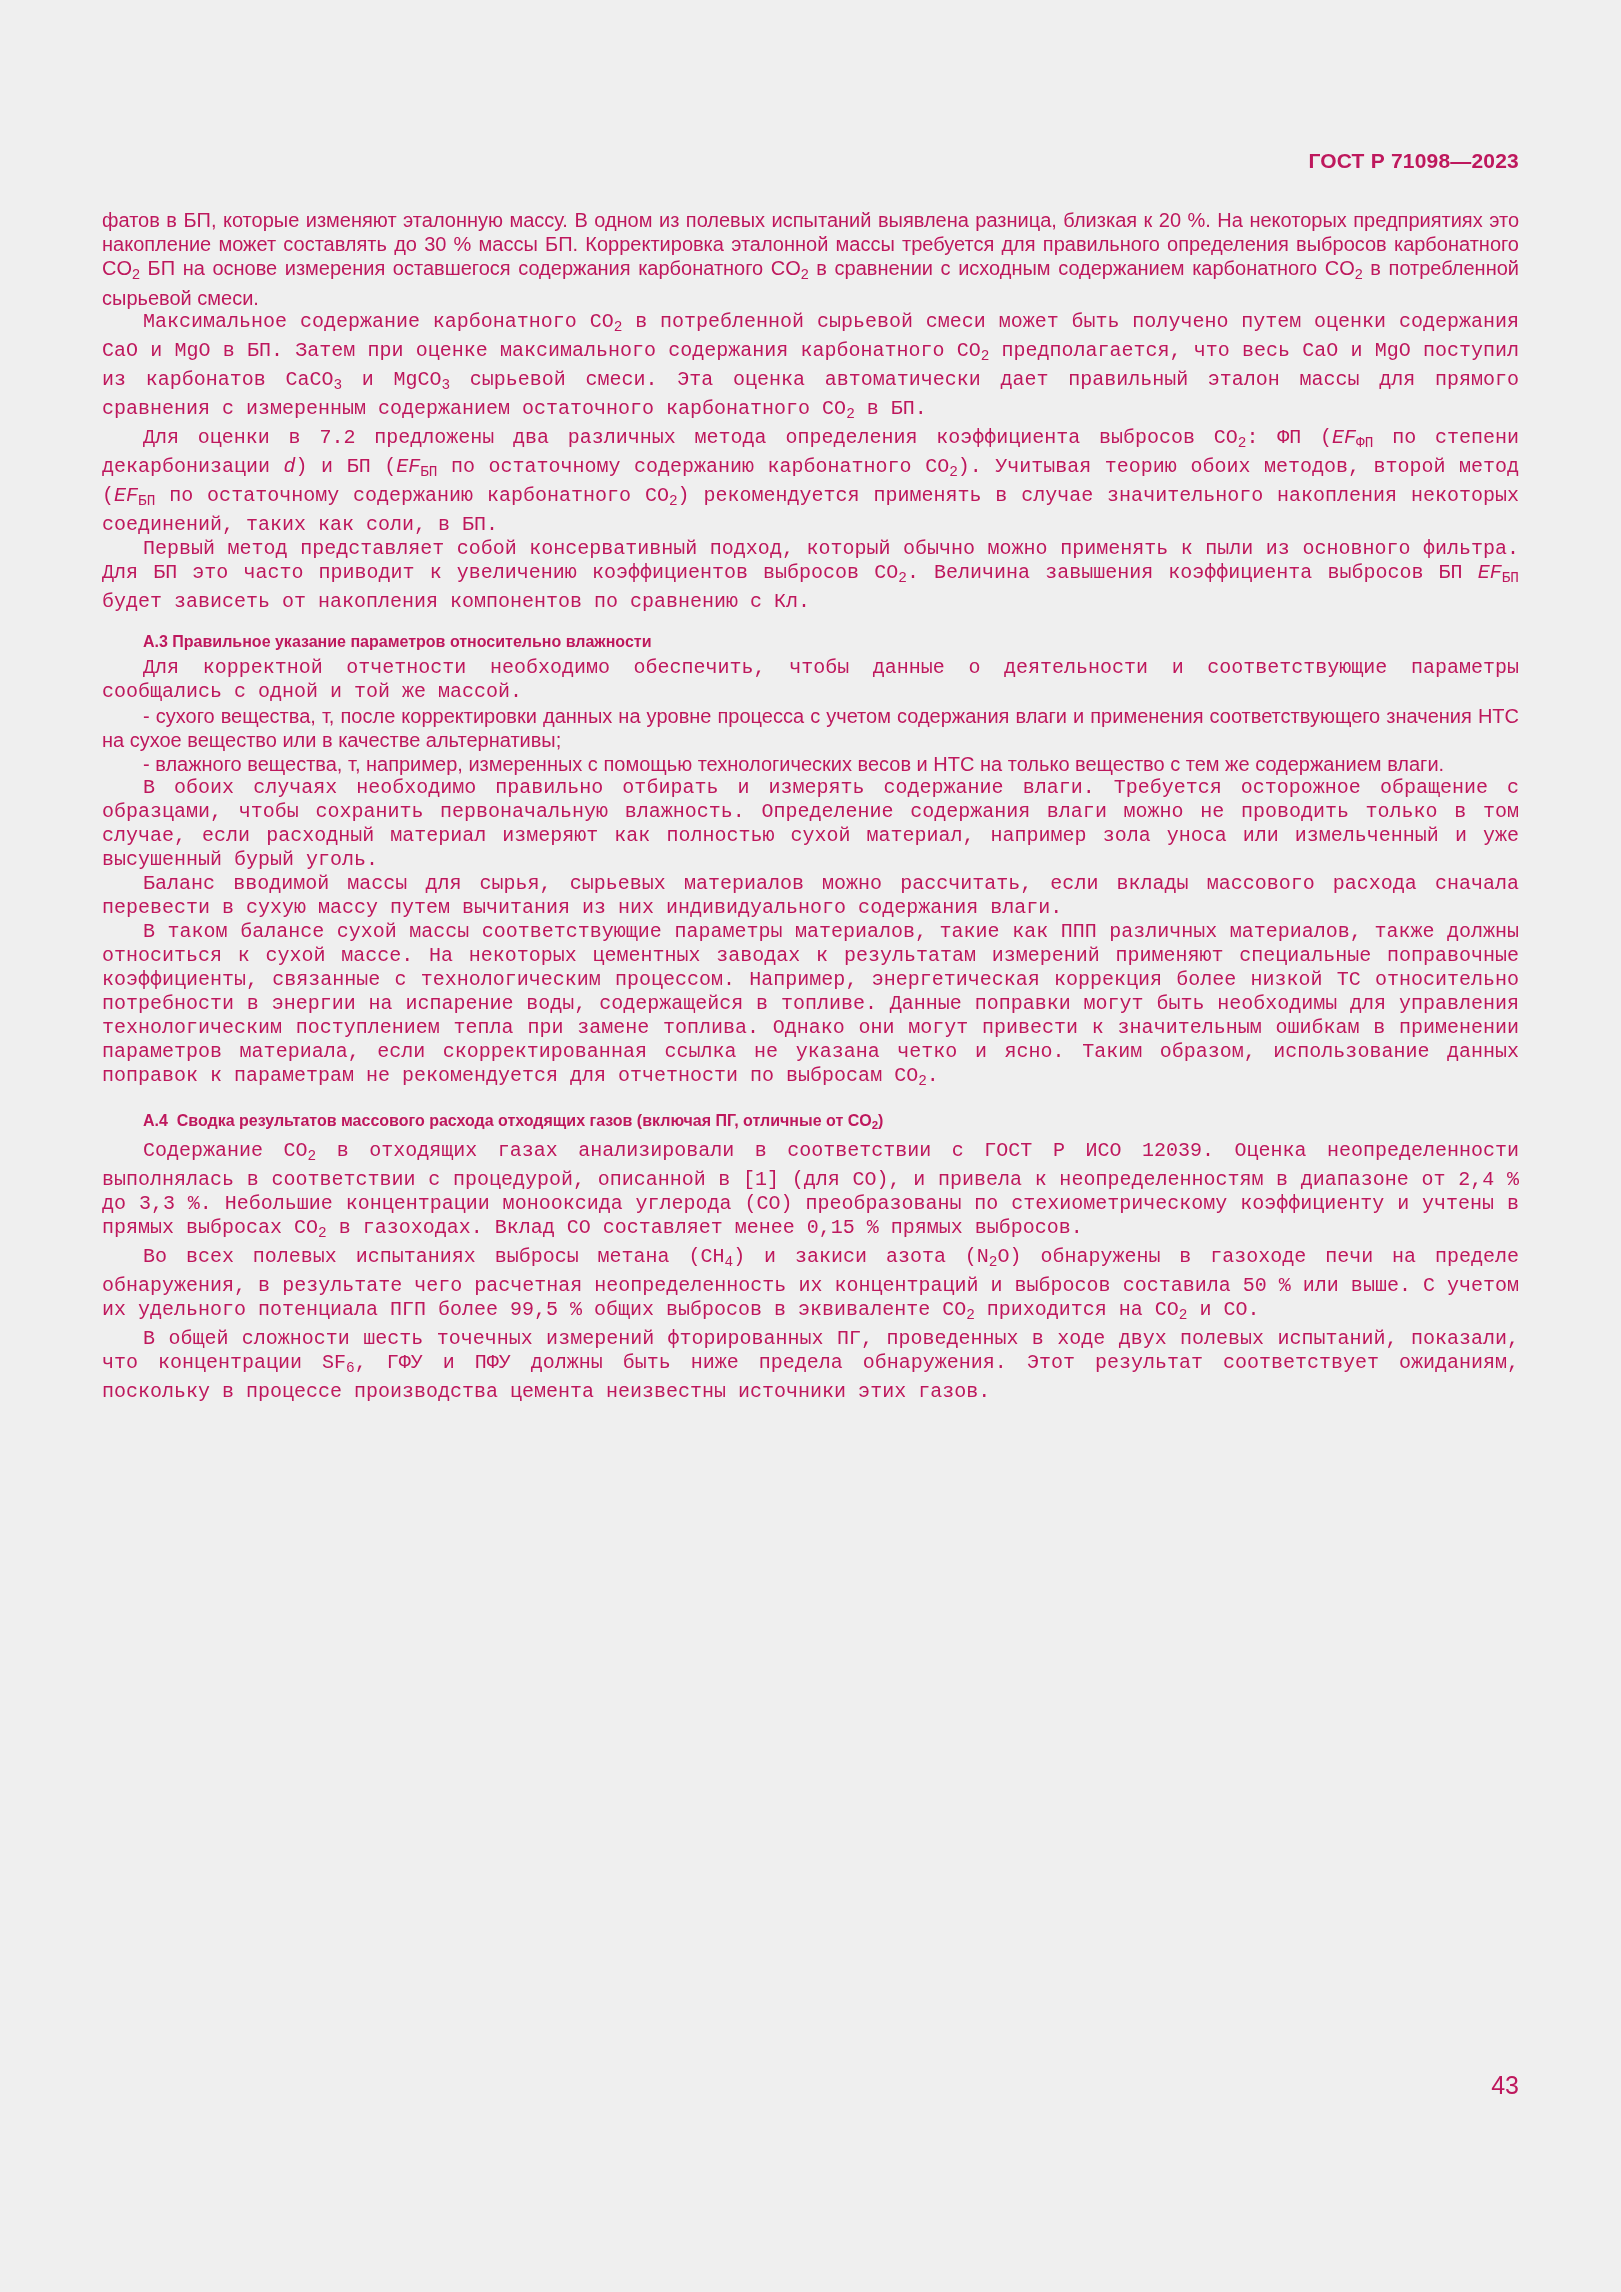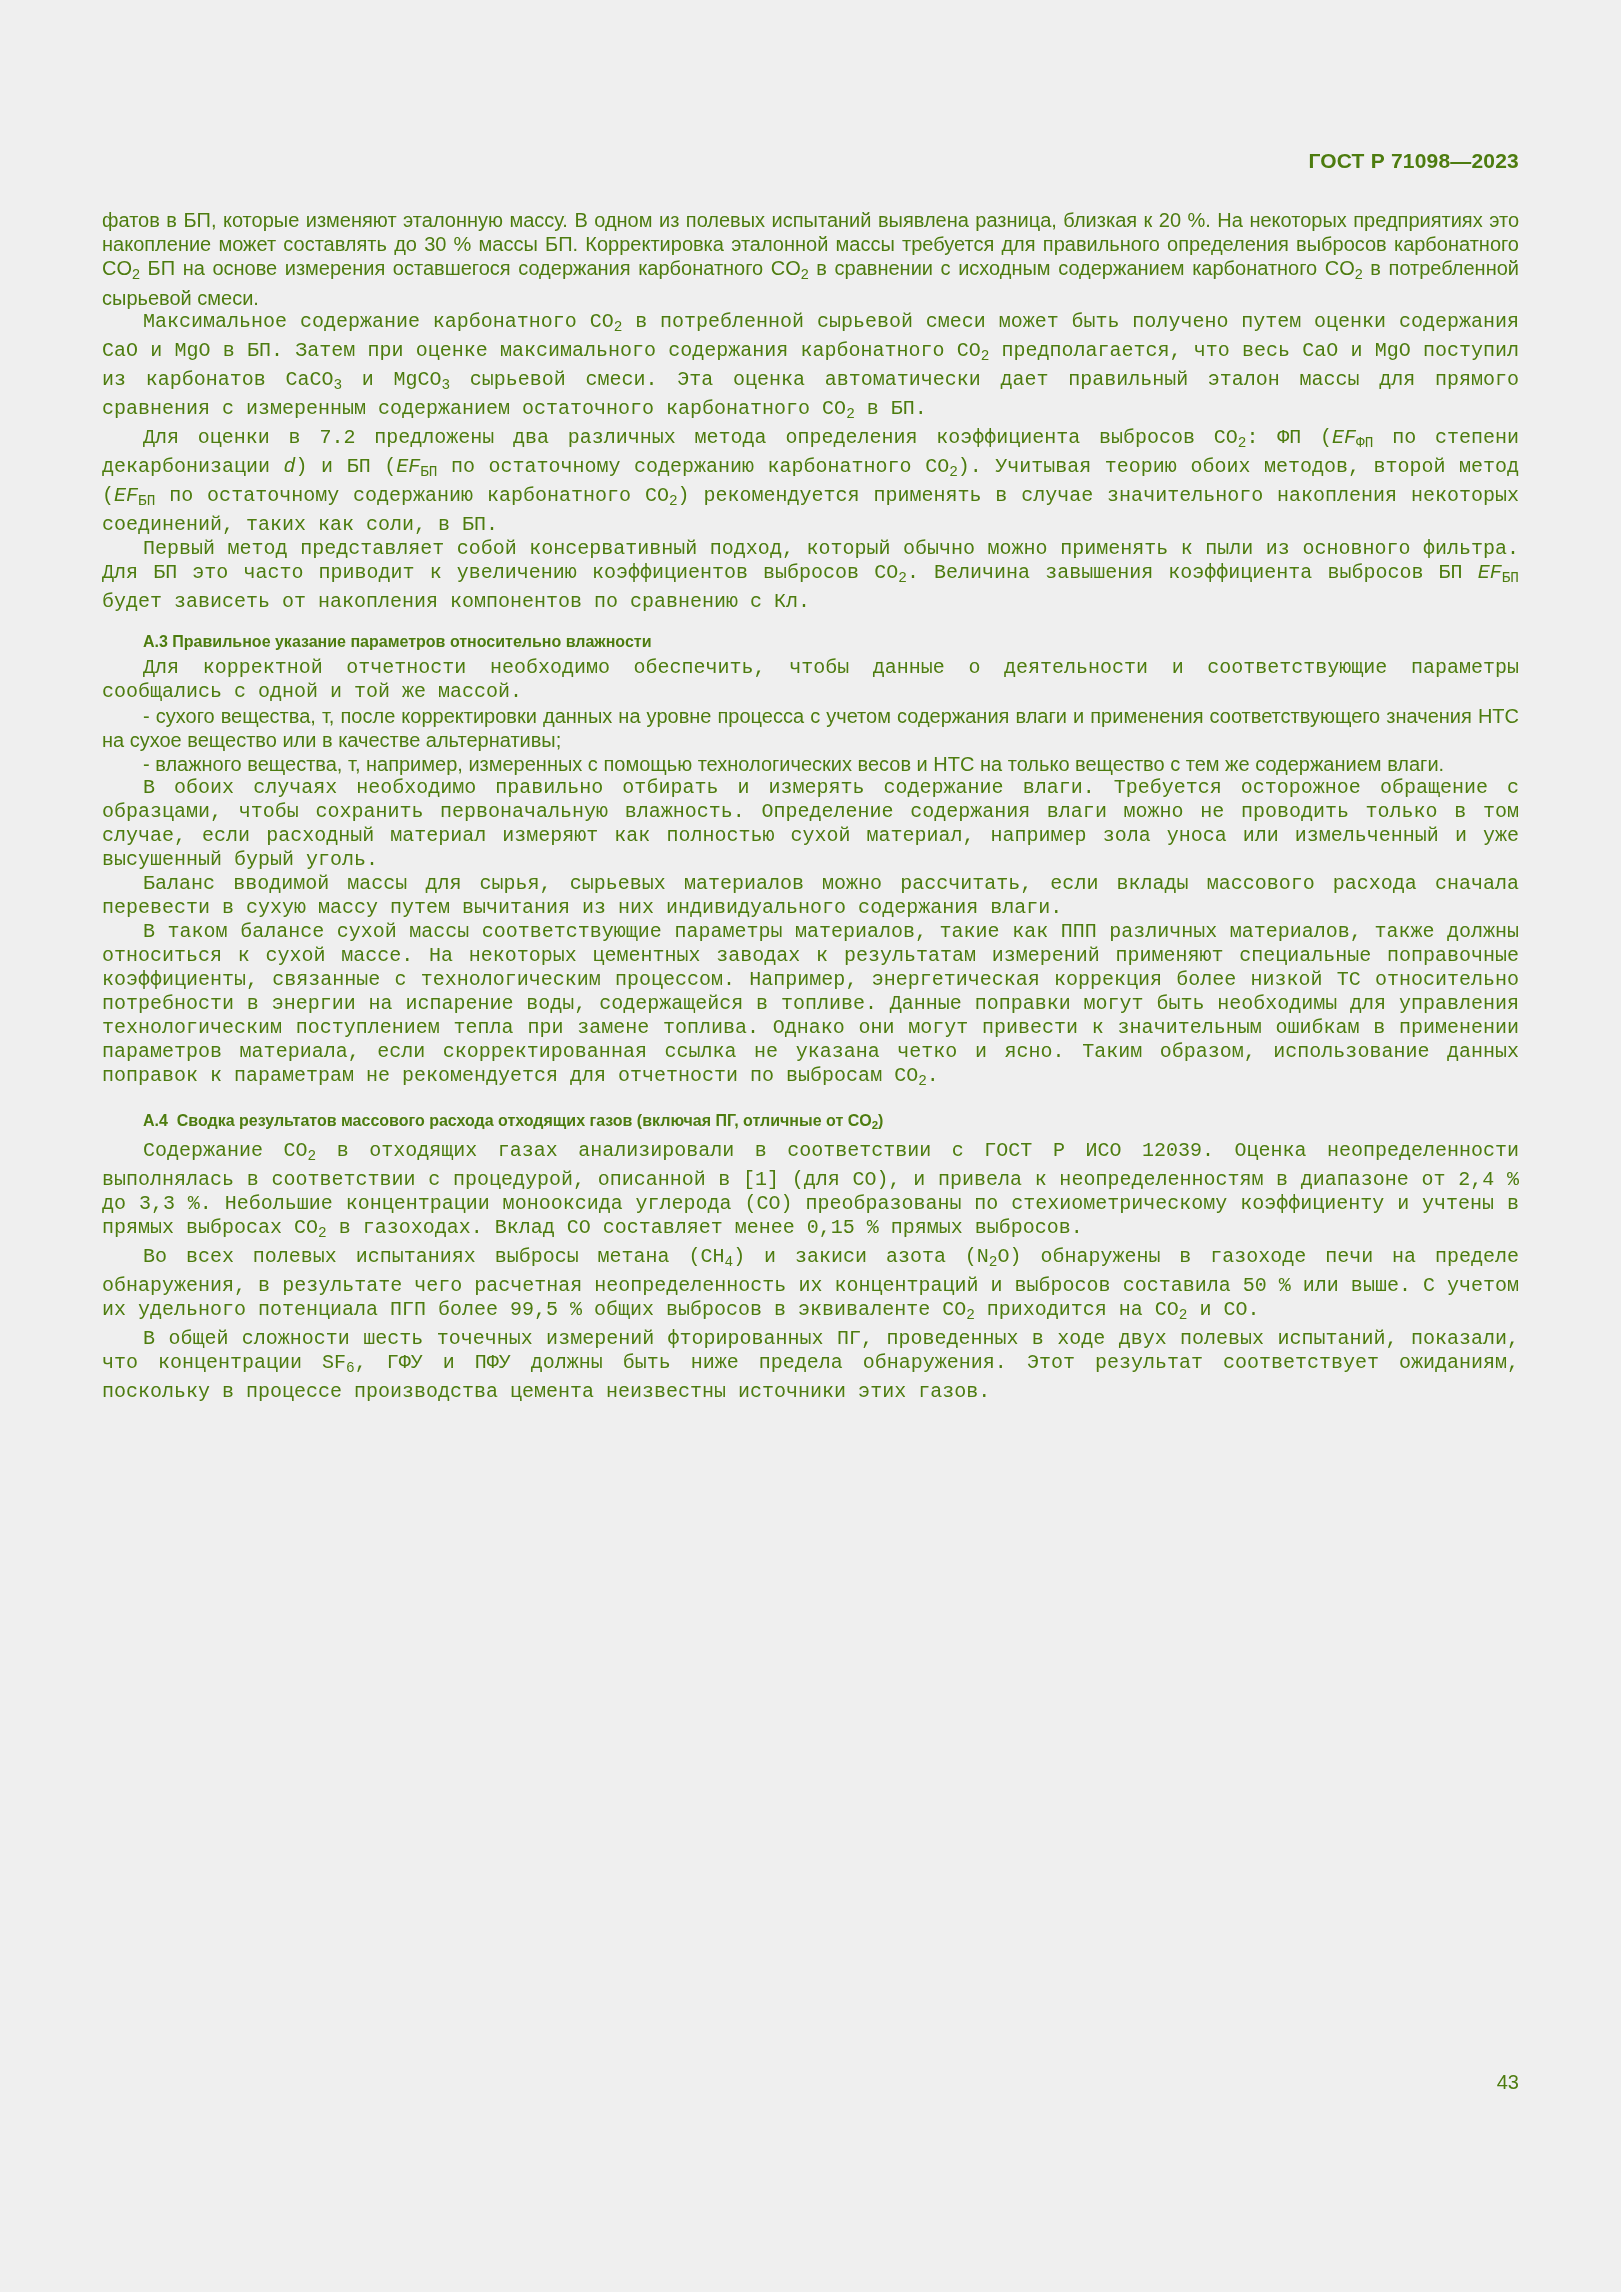--- a/index.html
+++ b/index.html
@@ -7,21 +7,21 @@
     padding: 0;
     background: #efefef;
   }
   .page {
     width: 1621px;
     height: 2293px;
     background: #efefef;
     position: relative;
     box-sizing: border-box;
     font-family: "Liberation Sans", sans-serif;
-    color: #4d7c0f;
+    color: #be185d;
   }
   .content {
     position: absolute;
     left: 102px;
     top: 0;
     width: 1417px;
     height: 2293px;
   }
   .header {
     position: absolute;
@@ -63,21 +63,21 @@
     font-size: 0.72em;
     vertical-align: -0.28em;
   }
   .it {
     font-style: italic;
   }
   .pagenum {
     position: absolute;
     right: 0;
     top: 2071px;
-    font-size: 20px;
+    font-size: 25px;
   }
 </style>
 </head>
 <body>
 
 <div class="page">
   <div class="content">
 
     <div class="header">ГОСТ Р 71098—2023</div>
 

